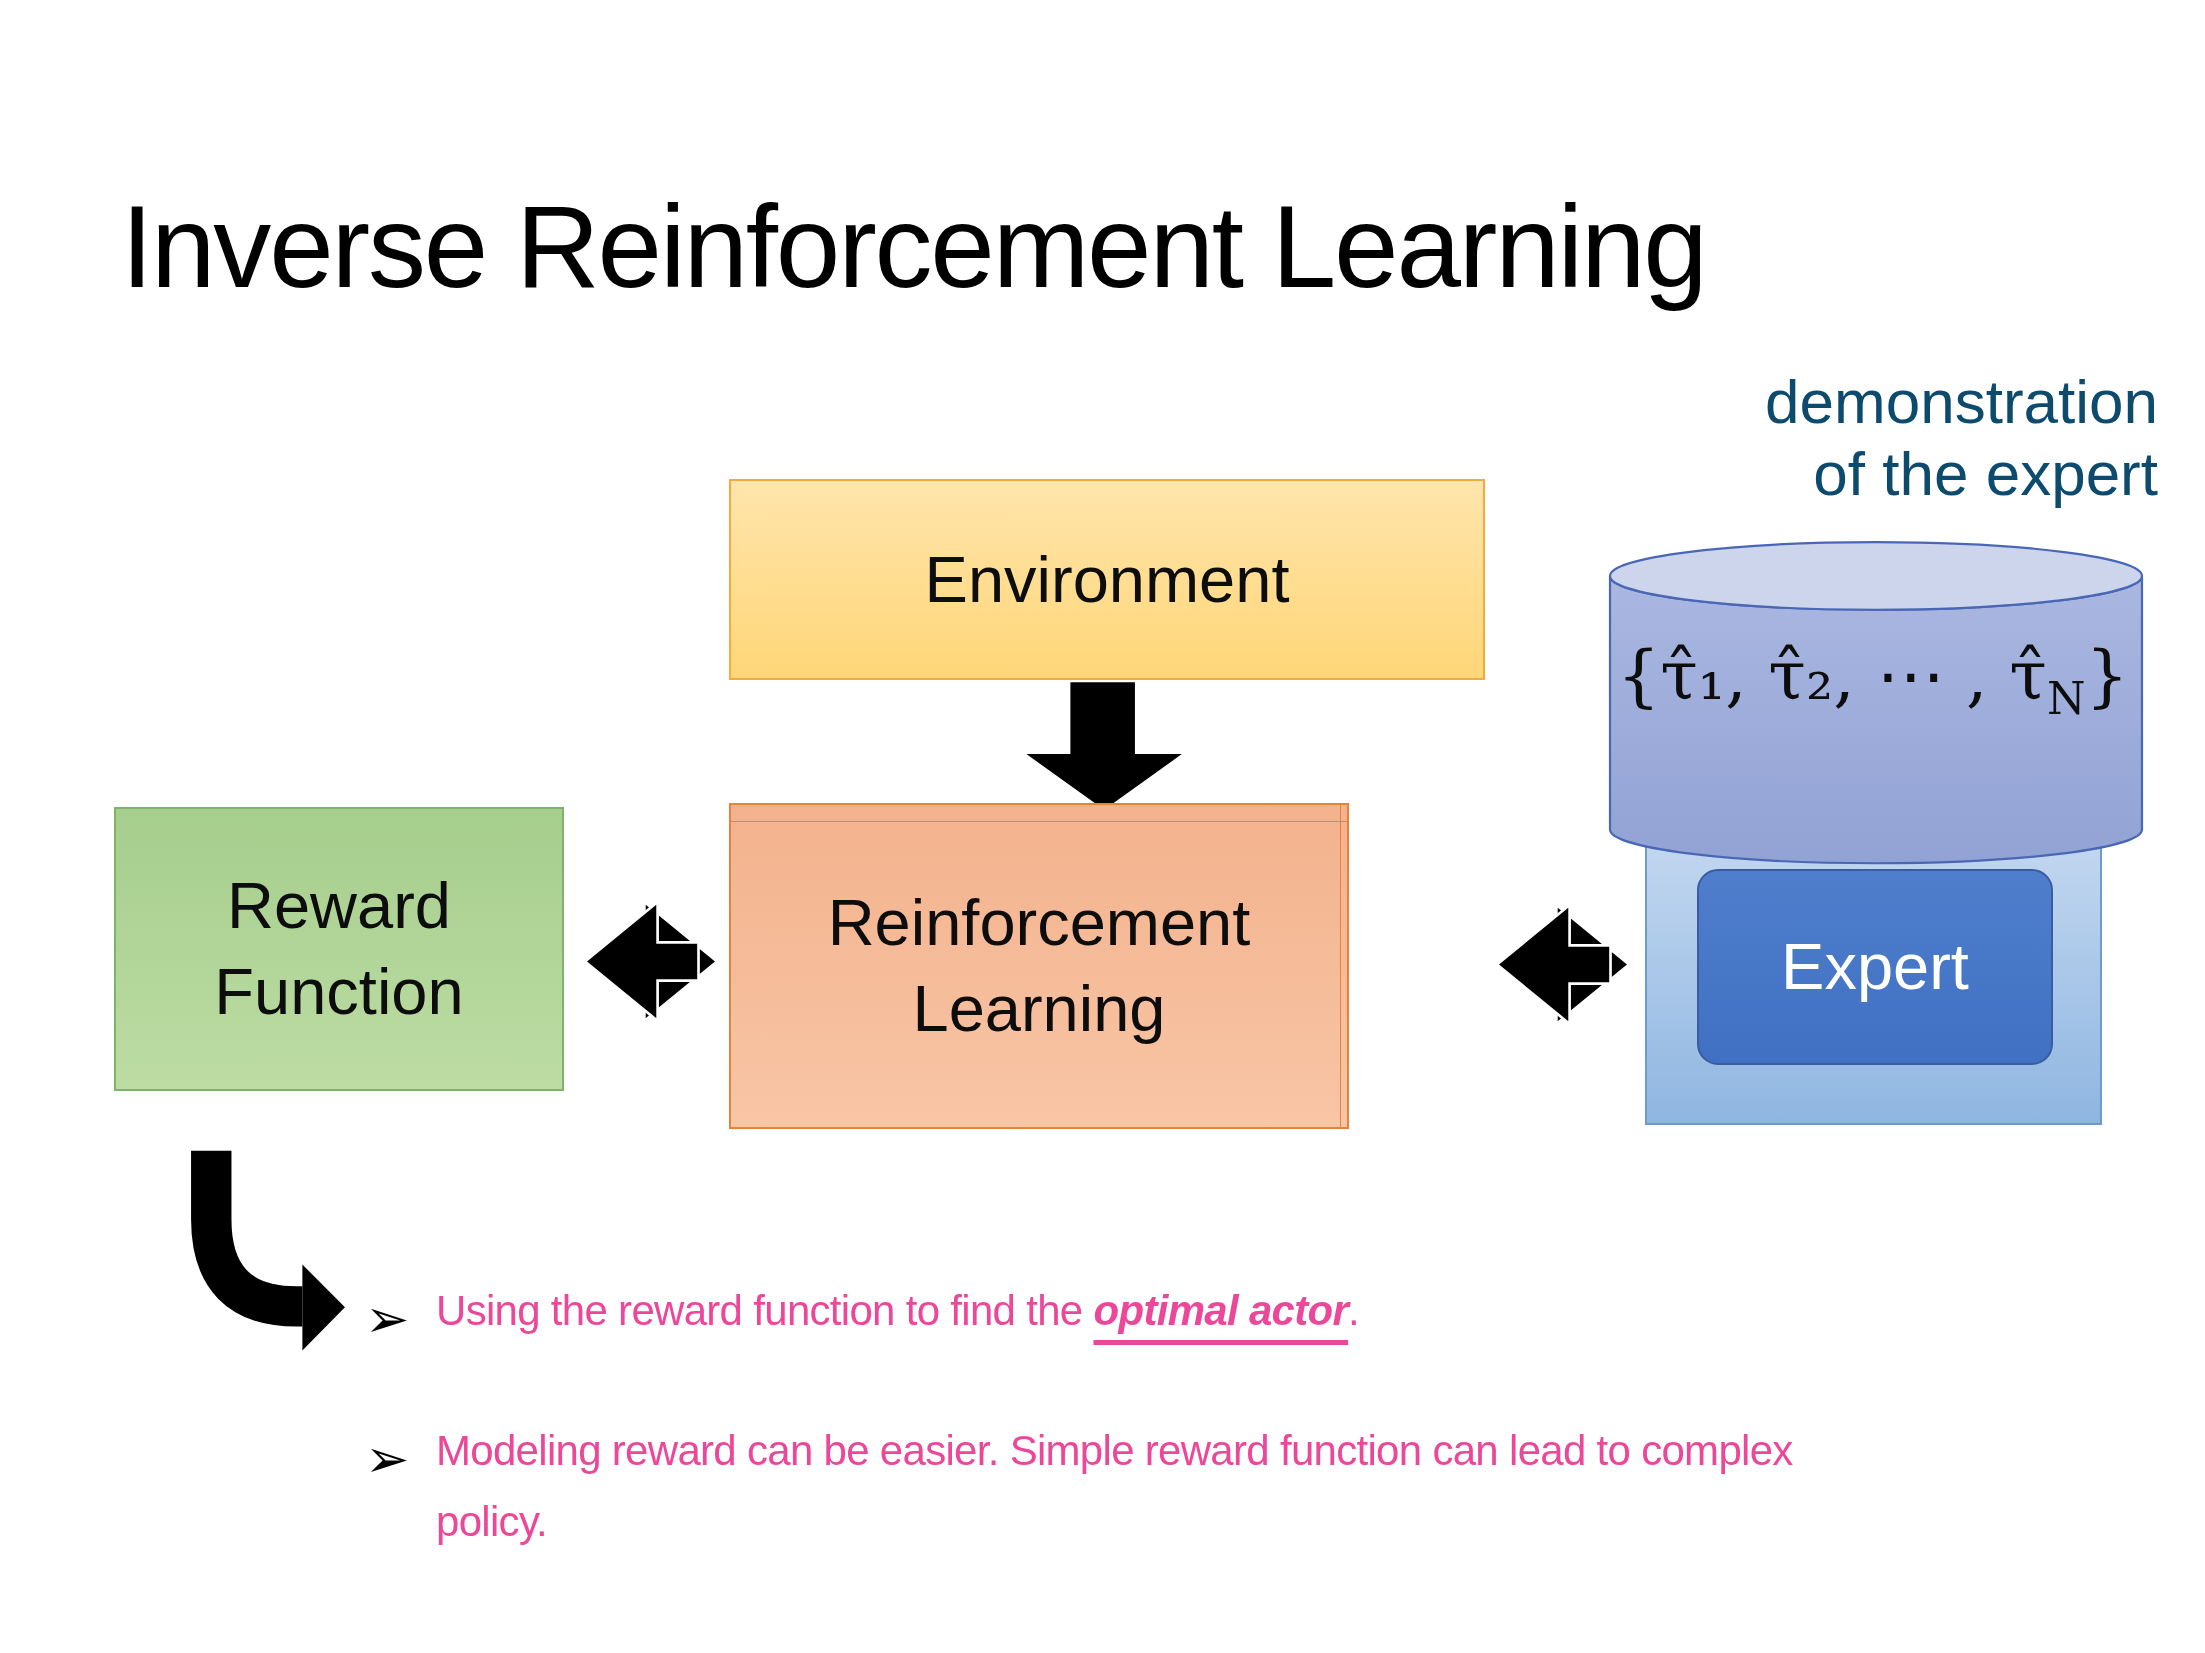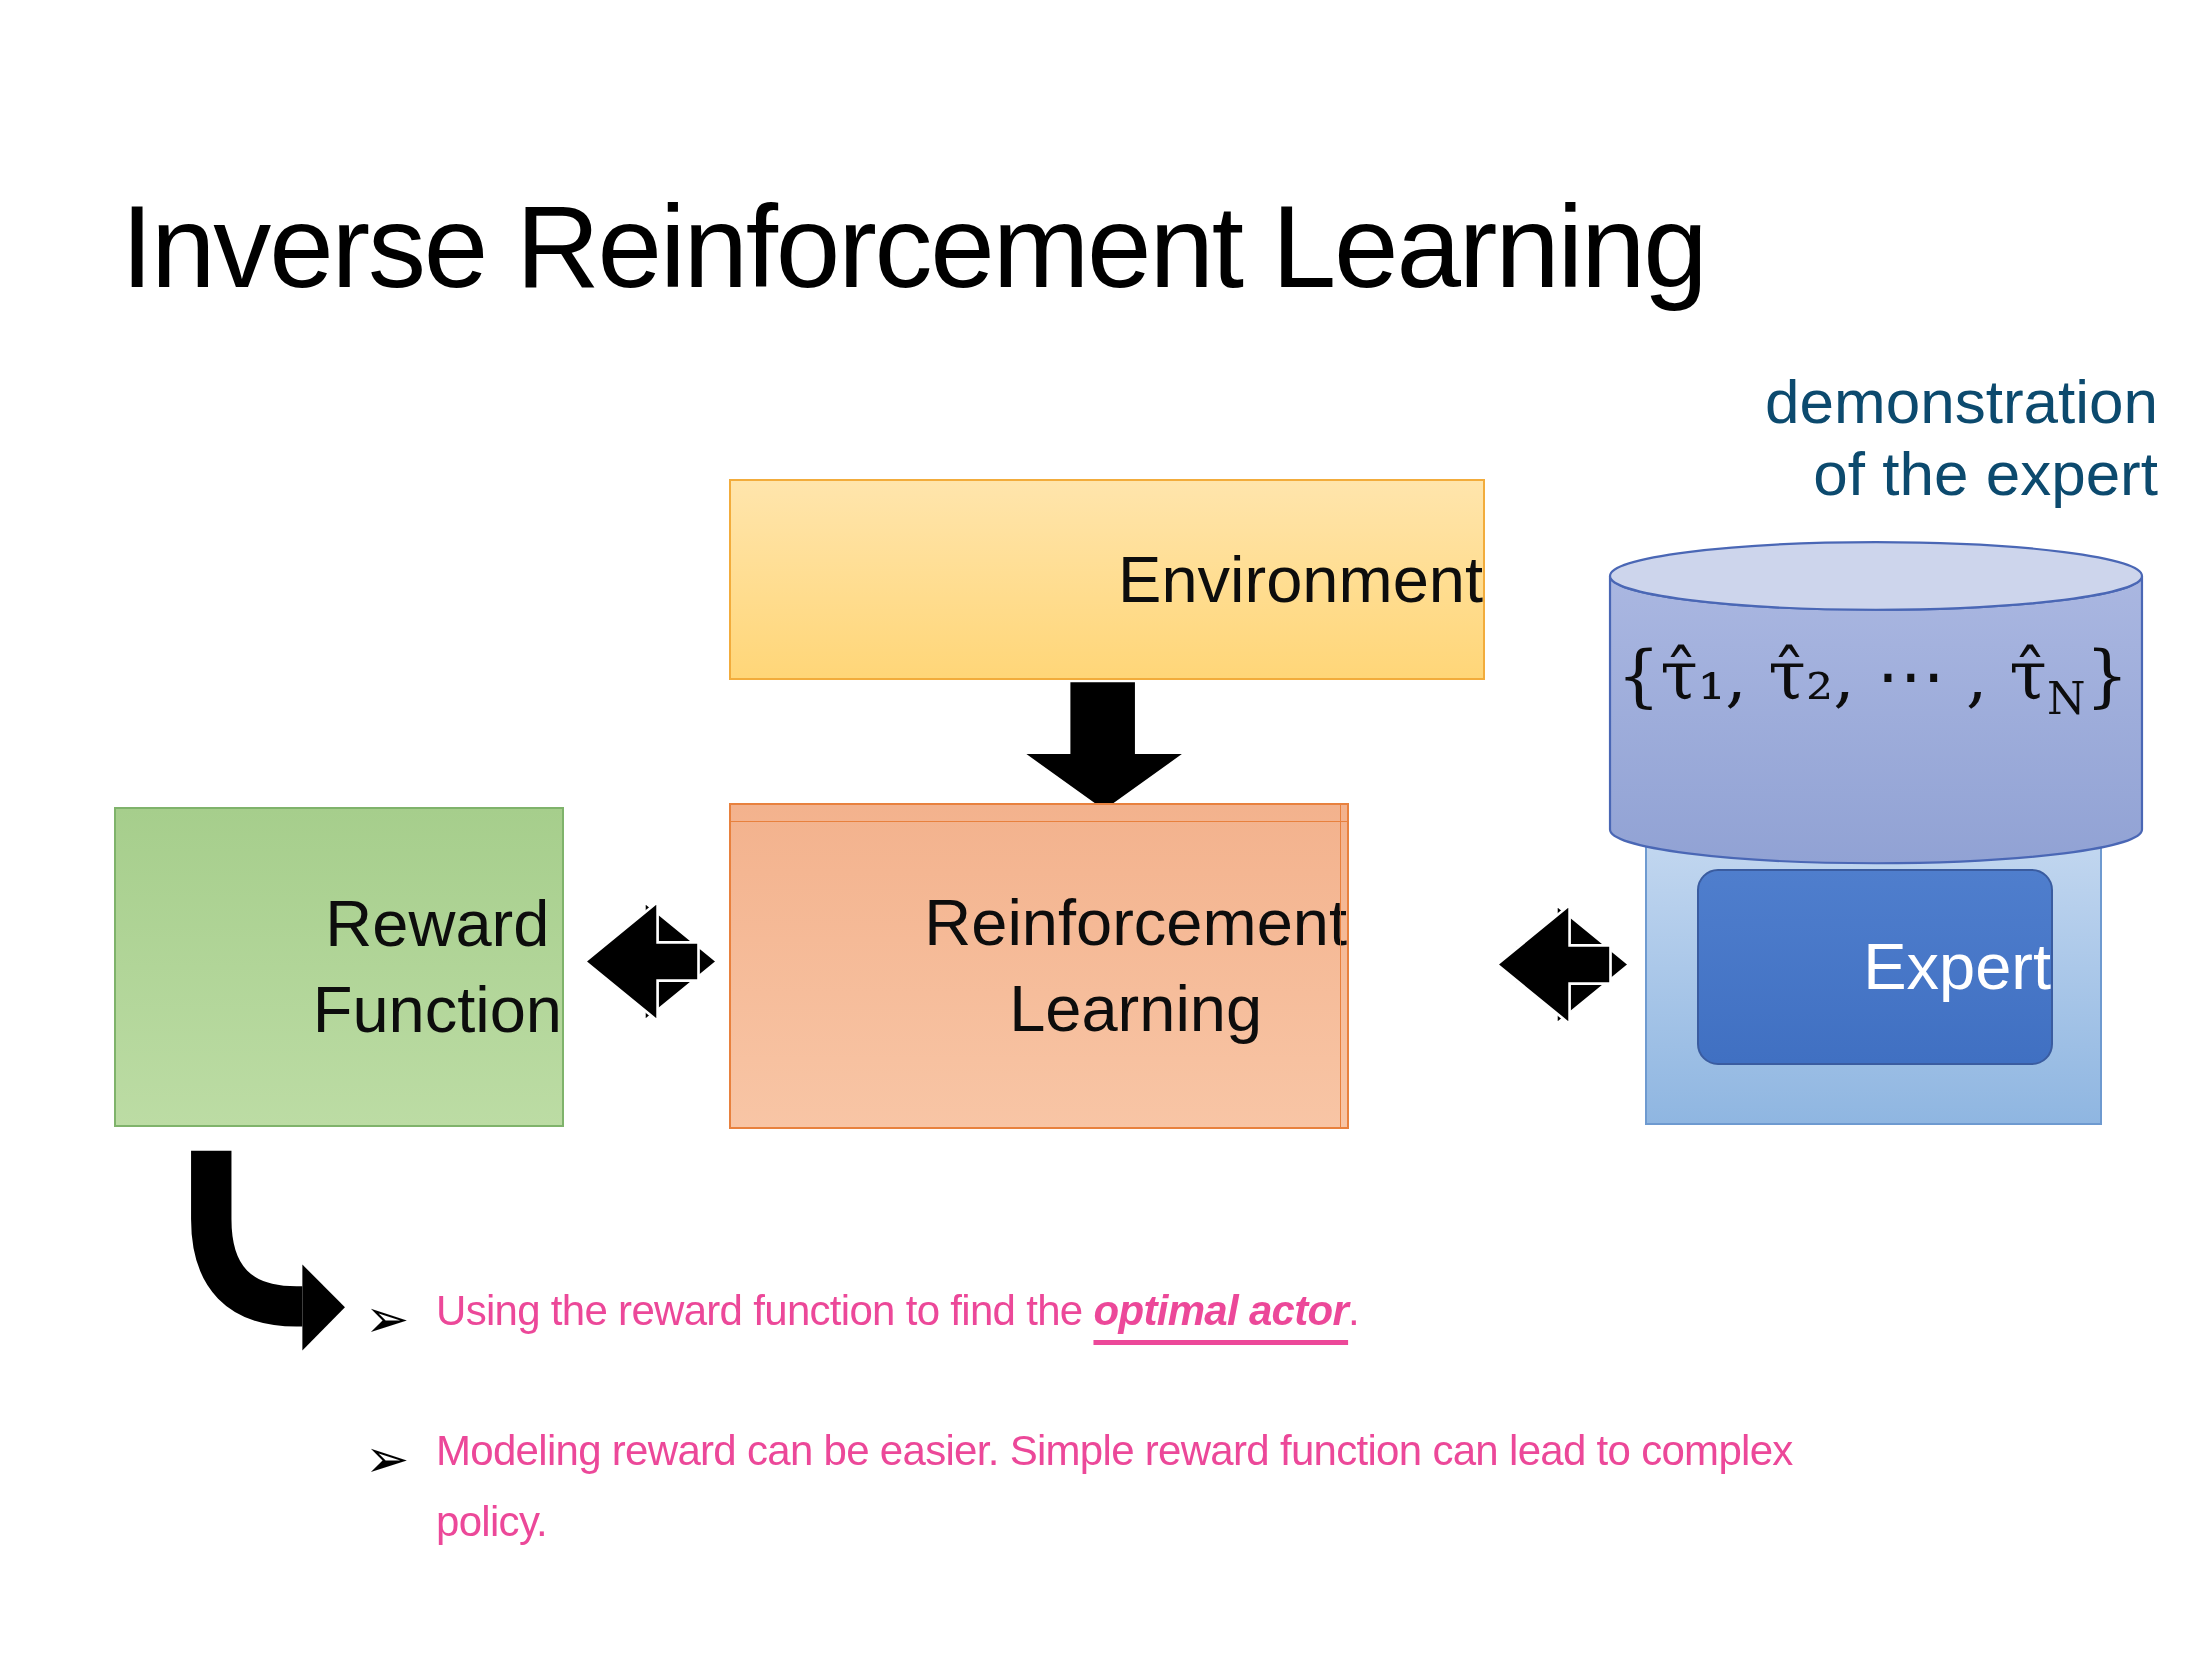--- a/index.html
+++ b/index.html
@@ -19,32 +19,32 @@
     white-space:nowrap;color:#000;text-align:center;
   }
 
   .demo-caption{
     left:1610px;top:366px;width:548px;
     font-size:62px;line-height:1.16;text-align:right;color:#0c4a6e;
   }
   .demo-caption span{display:block;}
 
   .box{
-    display:flex;align-items:center;justify-content:flex-end;
+    display:flex;align-items:center;justify-content:center;
     text-align:center;box-sizing:border-box;
   }
   .box .lbl{font-size:65px;line-height:1.32;color:#0d0d0d;}
 
   .env-box{
     left:729px;top:479px;width:756px;height:201px;
     background:linear-gradient(180deg,#ffe5ac 0%,#ffd678 100%);
     border:2.2px solid #f2ac3c;
   }
   .reward-box{
-    left:114px;top:807px;width:450px;height:320px;
+    left:114px;top:807px;width:450px;height:284px;
     background:linear-gradient(180deg,#a6ce8c 0%,#bcdca4 100%);
     border:2.2px solid #7fb36b;
   }
   .rl-box{
     left:729px;top:803px;width:620px;height:326px;
     background:linear-gradient(180deg,#f3b28d 0%,#f8c5a5 100%);
     border:2.2px solid #e8813e;
   }
   .rl-inner-h{left:0;right:0;top:16px;height:0;border-top:1.5px solid #e8813e;}
   .rl-inner-v{top:0;bottom:0;right:5.9px;width:0;border-left:1.5px solid #e8813e;}

